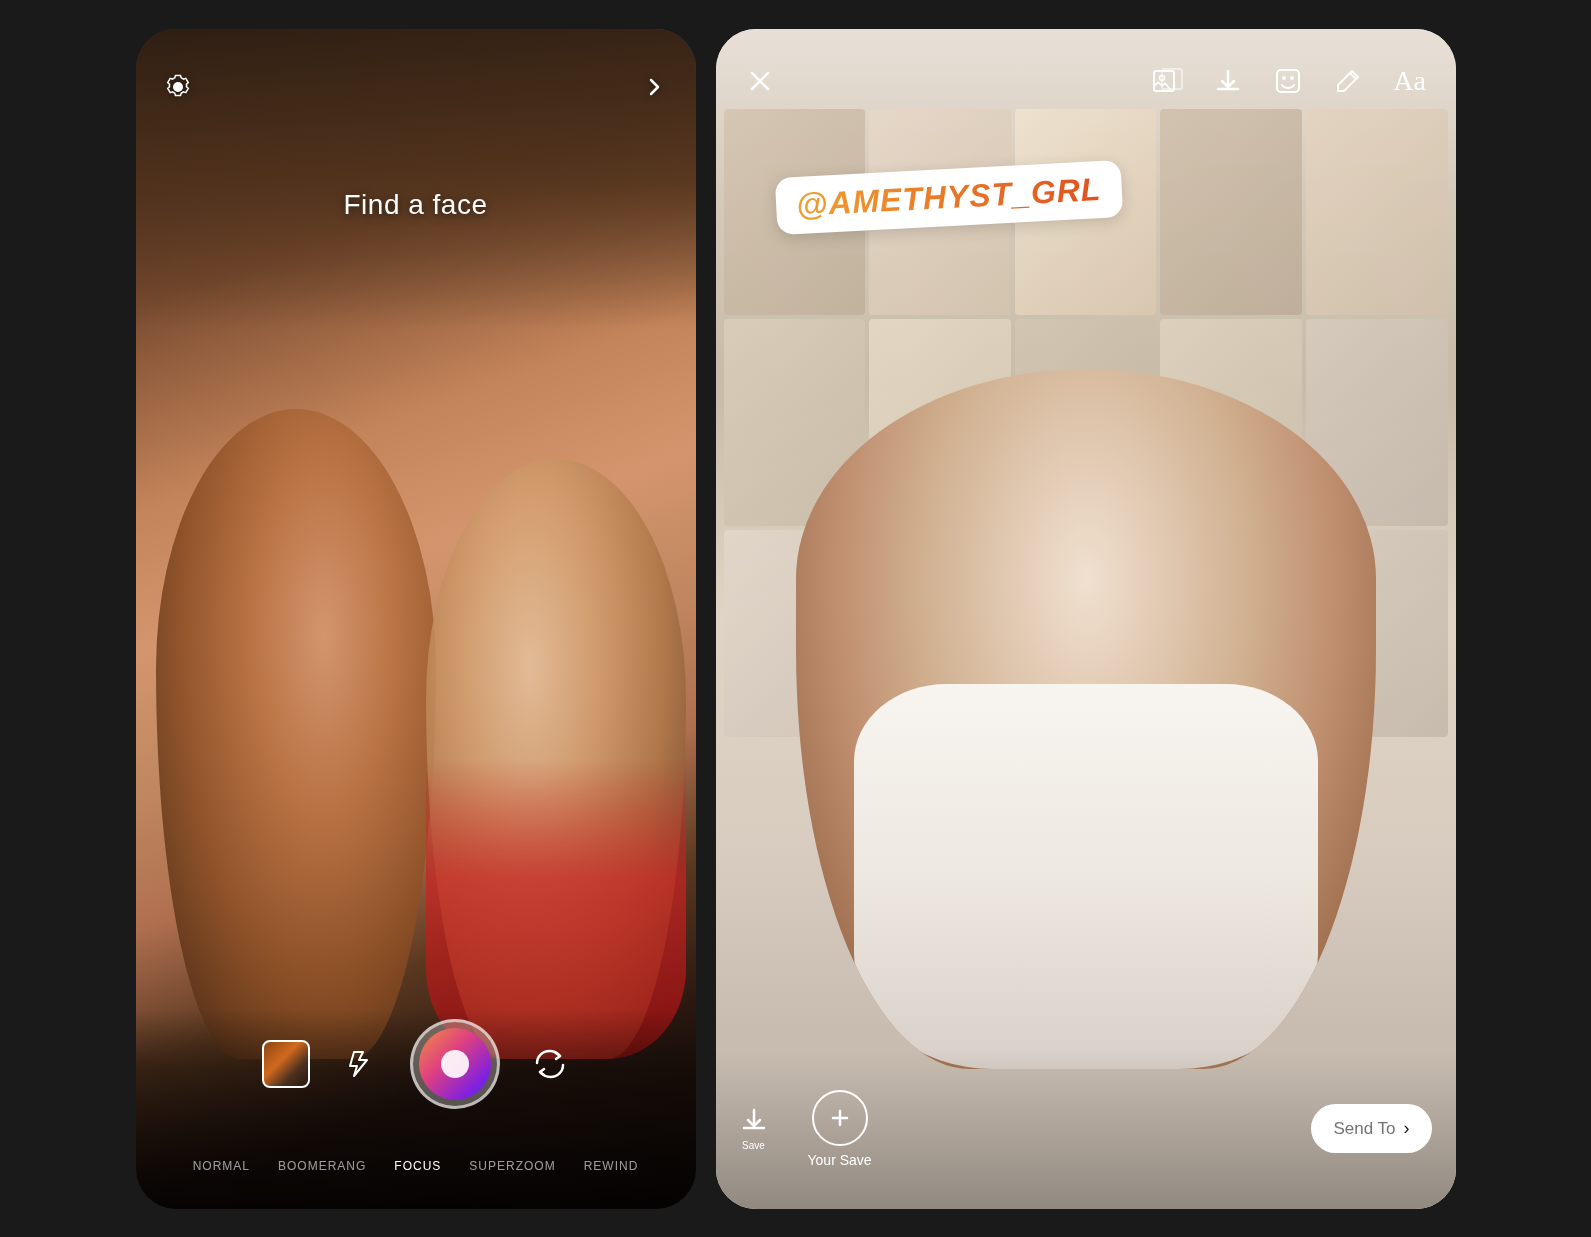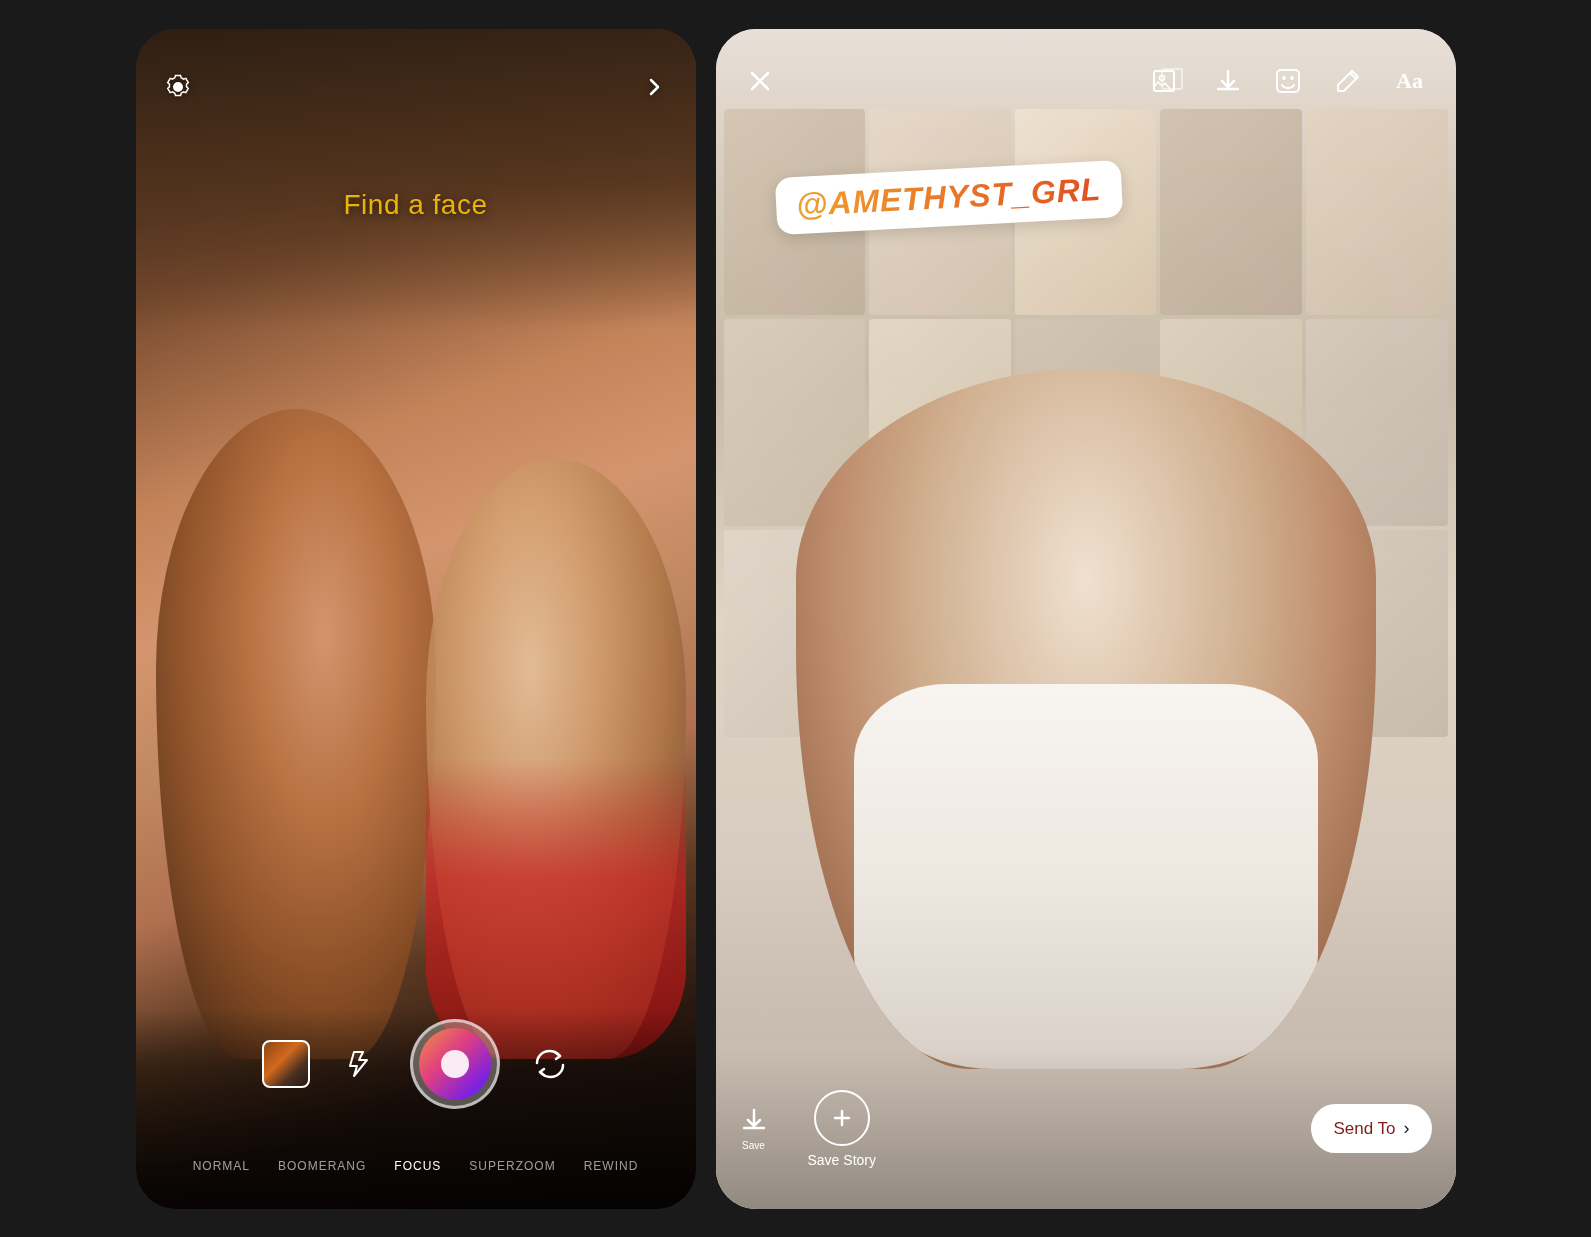--- a/index.html
+++ b/index.html
@@ -137,21 +137,21 @@
       filter: drop-shadow(0 1px 3px rgba(0,0,0,0.5));
     }
 
     
     .find-face-text {
       position: absolute;
       top: 160px;
       left: 0;
       right: 0;
       text-align: center;
-      color: #eab308;
+      color: #ffffff;
       font-size: 28px;
       font-weight: 300;
       text-shadow: 0 2px 8px rgba(0,0,0,0.6);
       z-index: 10;
       letter-spacing: 0.5px;
     }
 
     
     .left-bottom-controls {
       position: absolute;
@@ -477,21 +477,21 @@
       padding: 14px 22px;
       display: flex;
       align-items: center;
       gap: 8px;
       cursor: pointer;
     }
 
     .send-to-text {
       font-size: 17px;
       font-weight: 500;
-      color: #7f1d1d;
+      color: #737373;
     }
 
     .send-to-chevron {
       color: #1a1a1a;
       font-size: 18px;
     }
 
     
     svg {
       display: block;
@@ -626,42 +626,42 @@
         </div>
 
         <div class="story-icon-btn">
           <svg width="28" height="28" viewBox="0 0 28 28" fill="none">
             <path d="M18 4l6 6-14 14H4v-6L18 4z" stroke="white" stroke-width="2" stroke-linejoin="round" fill="none"></path>
             <path d="M16 6l6 6" stroke="white" stroke-width="2"></path>
           </svg>
         </div>
 
         <div class="aa-btn">
-          <span style="color:white; font-size:22px; font-weight:700; font-family: Georgia, serif;">Aa</span>
+          <span style="color:white; font-size:28px; font-weight:400; font-family: Georgia, serif;">Aa</span>
         </div>
       </div>
     </div>
 
     <div class="right-bottom-controls">
 
       <div class="save-btn">
         <svg width="28" height="28" viewBox="0 0 28 28" fill="none">
           <path d="M14 4v14M8 14l6 6 6-6" stroke="white" stroke-width="2.5" stroke-linecap="round" stroke-linejoin="round"></path>
           <path d="M4 22h20" stroke="white" stroke-width="2.5" stroke-linecap="round"></path>
         </svg>
         <span class="save-btn-text">Save</span>
       </div>
 
       <div class="your-story-btn">
         <div class="your-story-circle">
           <svg width="24" height="24" viewBox="0 0 24 24" fill="none">
             <path d="M12 5v14M5 12h14" stroke="white" stroke-width="2.5" stroke-linecap="round"></path>
           </svg>
         </div>
-        <span class="your-story-text">Save Story</span>
+        <span class="your-story-text">Your Save</span>
       </div>
 
       <div class="send-to-btn">
         <span class="send-to-text">Send To</span>
         <span class="send-to-chevron">›</span>
       </div>
     </div>
   </div>
 
 </div>

